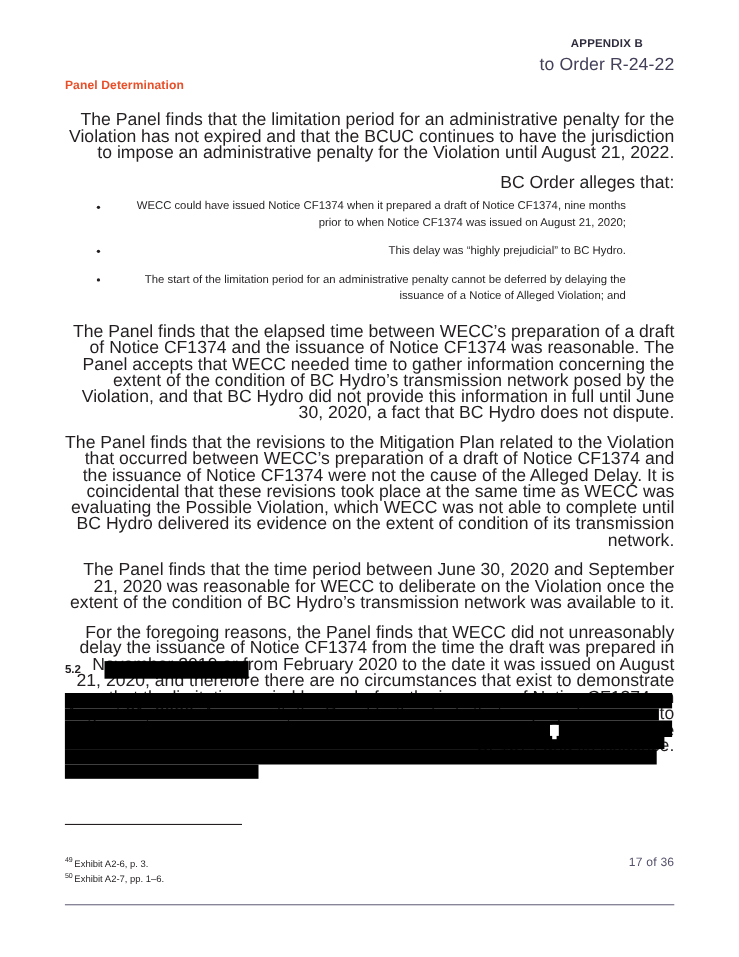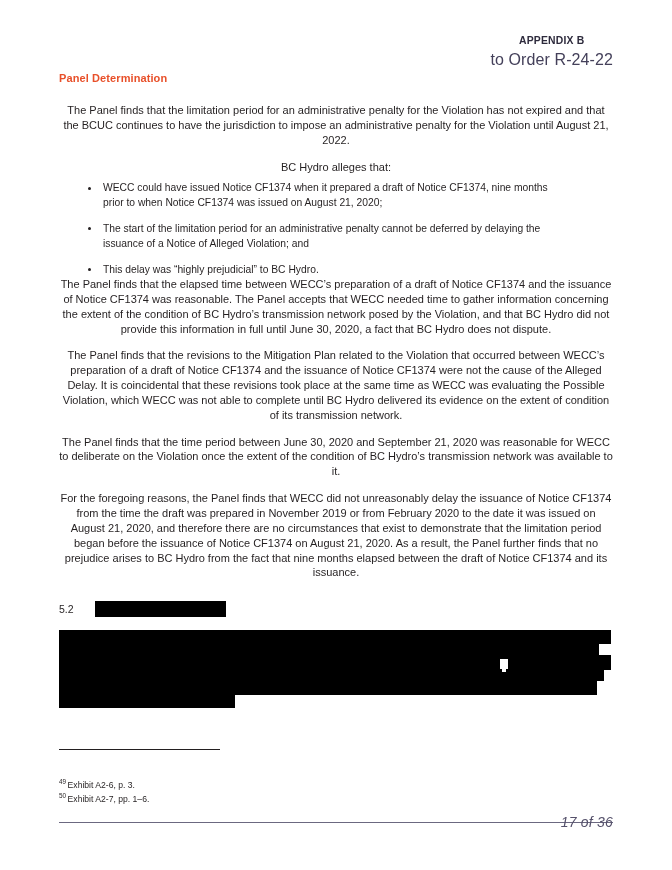--- a/index.html
+++ b/index.html
@@ -58,29 +58,30 @@
     letter-spacing: .1px;
   }
 
   .body-block {
     position: absolute;
     left: 0;
     width: 554px;
   }
   p.para {
     margin: 0 0 12px 0;
-    font-size: 11px;
+    font-size: 16px;
     line-height: 14.85px;
     color: #231f20;
-    text-align: center;
+    text-align: right;
   }
   ul.bullets {
     margin: 7px 0 10px 0;
     padding: 0;
     list-style: none;
+    text-align: right;
   }
   ul.bullets li {
     position: relative;
     margin: 0 0 11px 0;
     padding-left: 44px;
     font-size: 10.3px;
     line-height: 14.85px;
     width: 510px;
     box-sizing: border-box;
   }
@@ -101,21 +102,21 @@
     left: 0;
     top: 601px;
     width: 554px;
     height: 20px;
   }
   .sec-num {
     position: absolute;
     left: 0;
     top: 2px;
     font-size: 10.5px;
-    font-weight: normal;
+    font-weight: bold;
     color: #231f20;
   }
   .redaction-bar {
     position: absolute;
     background: #000000;
   }
   .sec-title-redaction {
     left: 36px;
     top: 0;
     width: 131px;
@@ -172,61 +173,60 @@
     position: absolute;
     left: 59px;
     right: 59px;
     top: 822px;
     height: 1px;
     background: #6b6880;
   }
   .footer-page {
     position: absolute;
     right: 59px;
-    top: 814px;
-    font-size: 14px;
+    top: 778px;
+    font-size: 11px;
     color: #55516b;
     letter-spacing: .2px;
-    font-style: italic;
   }
 </style>
 </head>
 <body>
 
 <div class="page">
 
   <div class="content">
 
     <div class="doc-header">
       <div class="appendix">APPENDIX B</div>
       <div class="order">to Order R-24-22</div>
     </div>
 
     <div class="section-heading">Panel Determination</div>
 
     <div class="body-block" style="top:103px;">
       <p class="para">The Panel finds that the limitation period for an administrative penalty for the Violation has not expired and that the BCUC continues to have the jurisdiction to impose an administrative penalty for the Violation until August 21, 2022.</p>
-      <p class="para" style="margin-bottom:4px;">BC Hydro alleges that:</p>
+      <p class="para" style="margin-bottom:4px;">BC Order alleges that:</p>
       <ul class="bullets">
         <li>
           <span class="bullet-dot"></span>
           <span>WECC could have issued Notice CF1374 when it prepared a draft of Notice CF1374, nine months prior to when Notice CF1374 was issued on August 21, 2020;</span>
         </li>
         <li>
           <span class="bullet-dot"></span>
-          <span>The start of the limitation period for an administrative penalty cannot be deferred by delaying the issuance of a Notice of Alleged Violation; and</span>
+          <span>This delay was “highly prejudicial” to BC Hydro.</span>
         </li>
         <li>
           <span class="bullet-dot"></span>
-          <span>This delay was “highly prejudicial” to BC Hydro.</span>
+          <span>The start of the limitation period for an administrative penalty cannot be deferred by delaying the issuance of a Notice of Alleged Violation; and</span>
         </li>
       </ul>
     </div>
 
-    <div class="body-block" style="top:277px;">
+    <div class="body-block" style="top:295px;">
       <p class="para">The Panel finds that the elapsed time between WECC’s preparation of a draft of Notice CF1374 and the issuance of Notice CF1374 was reasonable. The Panel accepts that WECC needed time to gather information concerning the extent of the condition of BC Hydro’s transmission network posed by the Violation, and that BC Hydro did not provide this information in full until June 30, 2020, a fact that BC Hydro does not dispute.</p>
       <p class="para">The Panel finds that the revisions to the Mitigation Plan related to the Violation that occurred between WECC’s preparation of a draft of Notice CF1374 and the issuance of Notice CF1374 were not the cause of the Alleged Delay. It is coincidental that these revisions took place at the same time as WECC was evaluating the Possible Violation, which WECC was not able to complete until BC Hydro delivered its evidence on the extent of condition of its transmission network.</p>
       <p class="para">The Panel finds that the time period between June 30, 2020 and September 21, 2020 was reasonable for WECC to deliberate on the Violation once the extent of the condition of BC Hydro’s transmission network was available to it.</p>
       <p class="para" style="margin-bottom:0;">For the foregoing reasons, the Panel finds that WECC did not unreasonably delay the issuance of Notice CF1374 from the time the draft was prepared in November 2019 or from February 2020 to the date it was issued on August 21, 2020, and therefore there are no circumstances that exist to demonstrate that the limitation period began before the issuance of Notice CF1374 on August 21, 2020. As a result, the Panel further finds that no prejudice arises to BC Hydro from the fact that nine months elapsed between the draft of Notice CF1374 and its issuance.</p>
     </div>
 
     <div class="sec-num-row">
       <span class="sec-num">5.2</span>
       <span class="redaction-bar sec-title-redaction"></span>
     </div>

